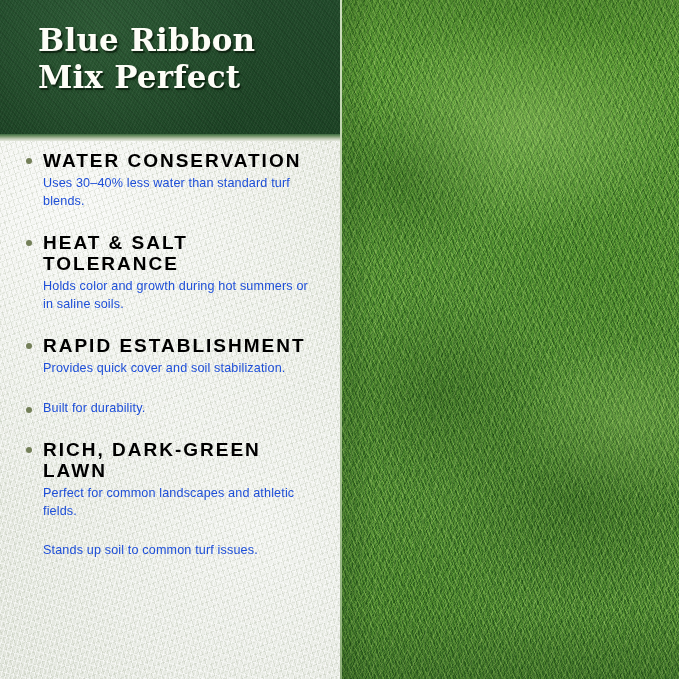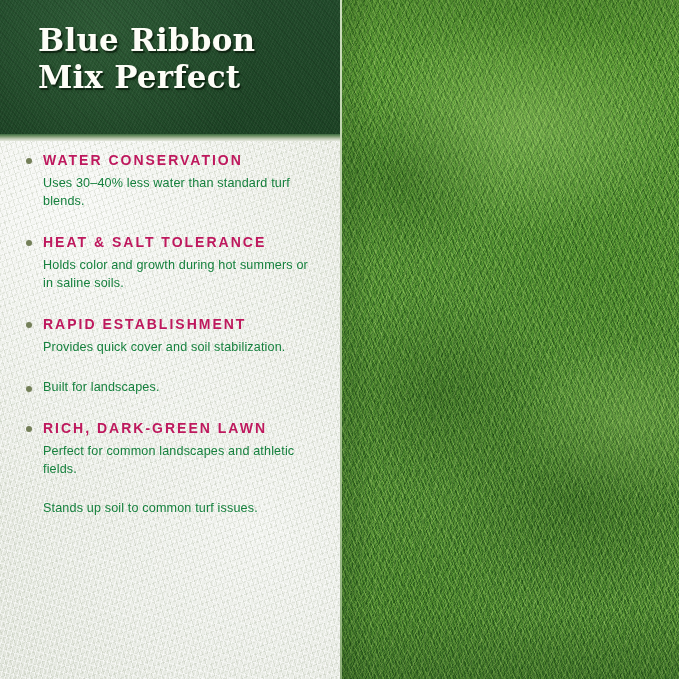--- a/index.html
+++ b/index.html
@@ -74,37 +74,37 @@
     position:absolute;left:0;top:150px;width:340px;
     padding:0 18px 0 26px;
     box-sizing:border-box;
   }
   .item{ position:relative; margin-bottom:22px; }
   .item:last-child{ margin-bottom:0; }
 
   .item-head{
     position:relative;
     padding-left:17px;
-    font-size:14px;
+    font-size:19px;
     font-weight:700;
     letter-spacing:2.0px;
     line-height:21px;
-    color:#be185d;
+    color:#000000;
     text-transform:uppercase;
   }
   .bullet{
     position:absolute;left:0;top:7.5px;
     width:6px;height:6px;border-radius:50%;
     background:#737f58;
   }
   .item-desc{
     margin:4px 0 0 17px;
     font-size:12.6px;
     line-height:17.5px;
-    color:#15803d;
+    color:#1d4ed8;
     letter-spacing:0.15px;
     max-width:272px;
   }
 
   
   .grass{
     position:relative;
     flex:1 1 auto;
     width:339px;height:679px;
     overflow:hidden;
@@ -240,21 +240,21 @@
           <span class="bullet"></span>
           <span>RAPID ESTABLISHMENT</span>
         </div>
         <div class="item-desc">Provides quick cover and soil stabilization.</div>
       </div>
 
       <div class="item">
         <div class="item-head" style="max-width:175px;">
           <span class="bullet"></span>
         </div>
-        <div class="item-desc">Built for landscapes.</div>
+        <div class="item-desc">Built for durability.</div>
       </div>
 
       <div class="item">
         <div class="item-head">
           <span class="bullet"></span>
           <span>RICH, DARK-GREEN LAWN</span>
         </div>
         <div class="item-desc">Perfect for common landscapes and athletic fields.</div>
       </div>
 

